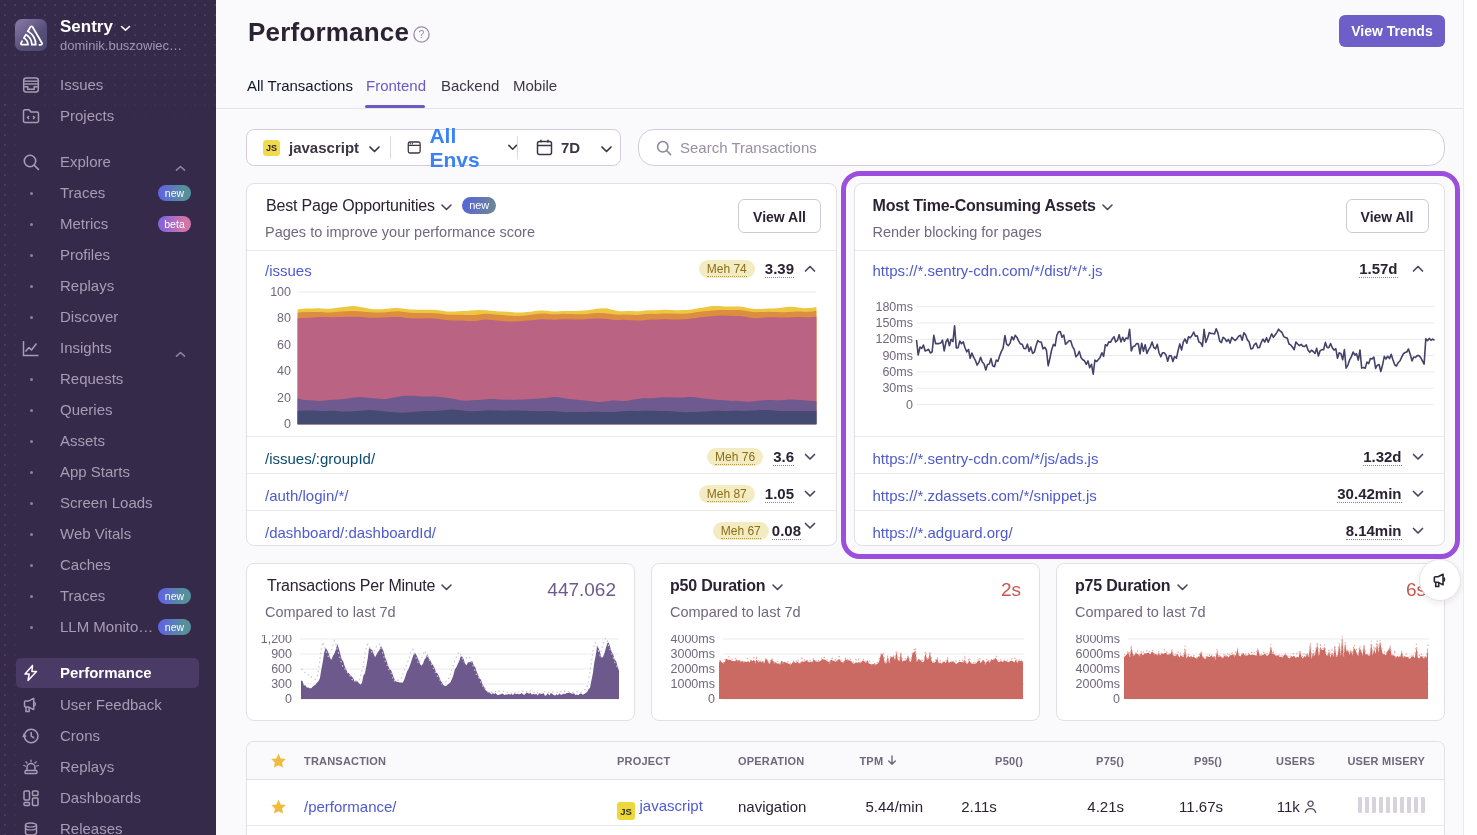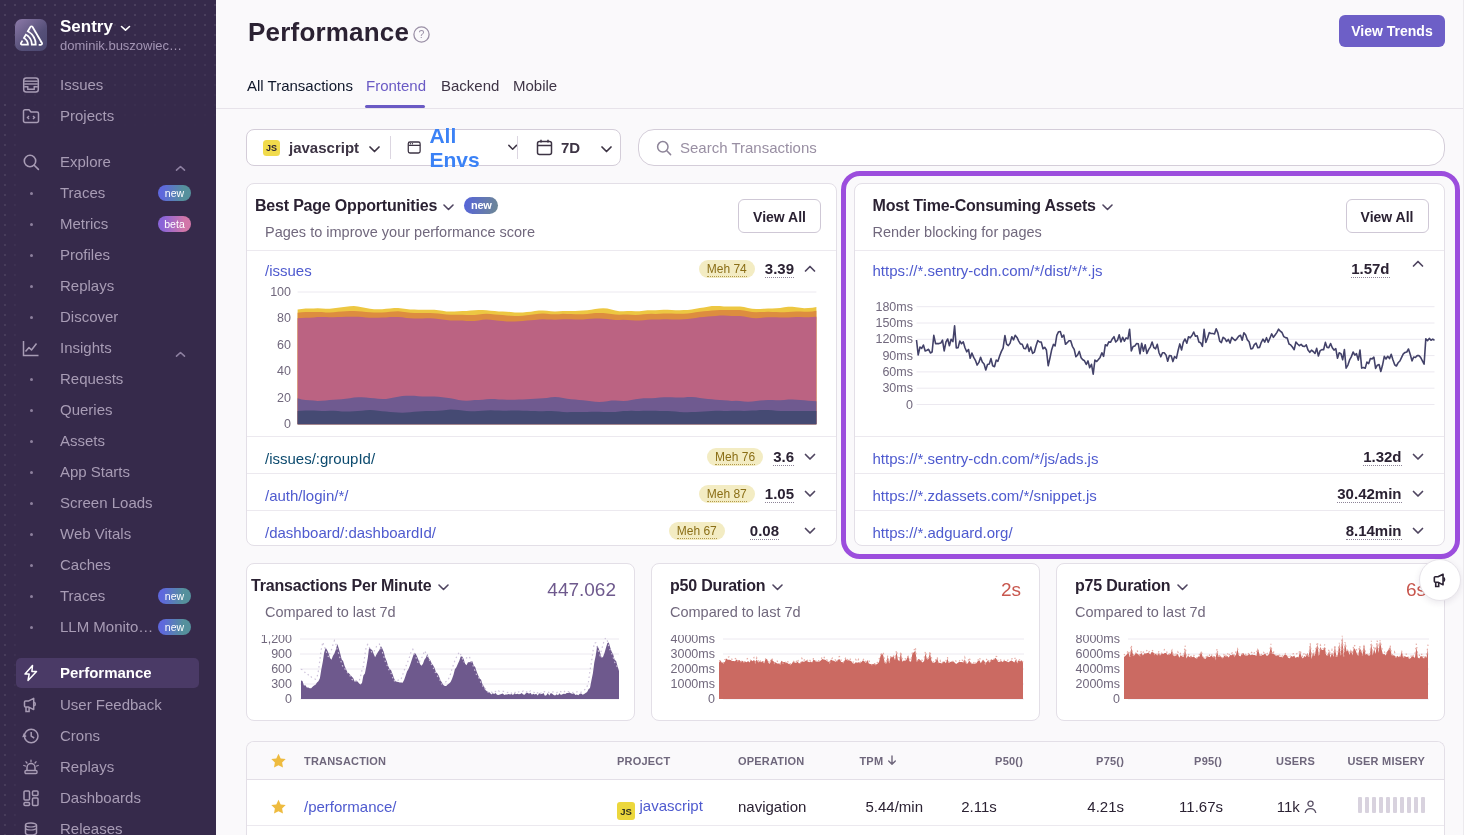--- a/index.html
+++ b/index.html
@@ -62,21 +62,21 @@
     </div>
 </div>
 <div style="position:absolute;left:638px;top:129px;width:807px;height:37px;background:#fff;border:1px solid #d4cdd9;border-radius:16px">
   <div style="position:absolute;left:17px;top:10px"><svg width="16" height="16" viewBox="0 0 16 16" fill="none">
         <circle cx="6.8" cy="6.8" r="5.2" stroke="#8d8498" stroke-width="1.5"></circle>
         <line x1="10.8" y1="10.8" x2="14.6" y2="14.6" stroke="#8d8498" stroke-width="1.5" stroke-linecap="round"></line>
       </svg></div>
   <div style="position:absolute;left:41px;top:9px;font-size:15px;color:#998fa3">Search Transactions</div>
 </div>
 <div class="card" style="left:246px;top:183px;width:591px;height:363px">
-  <div style="position:absolute;left:8px;top:13px;font-size:16px;letter-spacing:-0.2px;font-weight:700;color:#2b2233">Best Page Opportunities <span style="display:inline-block;margin-left:2px"><svg width="11" height="7" viewBox="0 0 11 7" fill="none">
+  <div style="position:absolute;left:19px;top:13px;font-size:16px;letter-spacing:-0.2px;font-weight:400;color:#2b2233">Best Page Opportunities <span style="display:inline-block;margin-left:2px"><svg width="11" height="7" viewBox="0 0 11 7" fill="none">
           <path d="M1 1 5.5 5.5 10 1" stroke="#4f4560" stroke-width="1.6" stroke-linecap="round" stroke-linejoin="round"></path>
         </svg></span><span style="display:inline-block;margin-left:10px;width:34px;height:17px;border-radius:9px;background:linear-gradient(100deg,#5563dc 0%,#6e8893 100%);color:#fff;font-size:11px;line-height:17px;text-align:center;vertical-align:2px">new</span></div>
   <div style="position:absolute;left:18px;top:40px;font-size:14.5px;color:#71687d">Pages to improve your performance score</div>
   <div style="position:absolute;right:15px;top:15px;height:34px;line-height:34px;padding:0 14px;border:1px solid #cfc8d6;border-radius:6px;background:#fff;font-size:14px;font-weight:700;color:#2b2233">View All</div>
   <div style="position:absolute;left:0;right:0;top:66px;border-top:1px solid #ece9ef"></div>
   <div style="position:absolute;left:18px;right:20px;top:66px;height:36px">
   <div style="position:absolute;left:0;top:12px;font-size:15px;color:#4e5acf;">/issues</div>
   <div style="position:absolute;right:0;top:10px;display:flex;align-items:center;gap:10px">
         <span style="display:inline-block;background:#f3ecc3;border-radius:9px;height:18px;line-height:18px;padding:0 8px;font-size:12px;color:#8a6e16;vertical-align:middle"><span style="border-bottom:1px dotted #b39a4a">Meh 74</span></span>
         <span style="font-size:15px;font-weight:700;color:#2b2233;border-bottom:1px dotted #8d8498;vertical-align:middle">3.39</span>
@@ -119,40 +119,40 @@
   <div style="position:absolute;right:20px;top:11px;display:flex;align-items:center;gap:10px">
         <span style="display:inline-block;background:#f3ecc3;border-radius:9px;height:18px;line-height:18px;padding:0 8px;font-size:12px;color:#8a6e16;vertical-align:middle"><span style="border-bottom:1px dotted #b39a4a">Meh 87</span></span>
         <span style="font-size:15px;font-weight:700;color:#2b2233;border-bottom:1px dotted #8d8498;vertical-align:middle">1.05</span>
         <svg width="12" height="8" viewBox="0 0 12 8" fill="none">
           <path d="M1.5 1.5 6 6 10.5 1.5" stroke="#4f4560" stroke-width="1.7" stroke-linecap="round" stroke-linejoin="round"></path>
         </svg>
       </div>
 </div>
   <div style="position:absolute;left:0;right:0;top:325.5px;height:37.5px;border-top:1px solid #ece9ef">
   <div style="position:absolute;left:18px;top:13px;font-size:15px;color:#4e5acf">/dashboard/:dashboardId/</div>
-  <div style="position:absolute;right:20px;top:11px;display:flex;align-items:center;gap:25px">
+  <div style="position:absolute;right:20px;top:11px;display:flex;gap:3px">
         <span style="display:inline-block;background:#f3ecc3;border-radius:9px;height:18px;line-height:18px;padding:0 8px;font-size:12px;color:#8a6e16;vertical-align:middle"><span style="border-bottom:1px dotted #b39a4a">Meh 67</span></span>
         <span style="font-size:15px;font-weight:700;color:#2b2233;border-bottom:1px dotted #8d8498;vertical-align:middle">0.08</span>
         <svg width="12" height="8" viewBox="0 0 12 8" fill="none">
           <path d="M1.5 1.5 6 6 10.5 1.5" stroke="#4f4560" stroke-width="1.7" stroke-linecap="round" stroke-linejoin="round"></path>
         </svg>
       </div>
 </div>
 </div>
 <div class="ring"></div>
 <div class="card" style="left:853.5px;top:183px;width:591px;height:363px">
   <div style="position:absolute;left:18px;top:13px;font-size:16px;letter-spacing:-0.2px;font-weight:700;color:#2b2233">Most Time-Consuming Assets <span style="display:inline-block;margin-left:2px"><svg width="11" height="7" viewBox="0 0 11 7" fill="none">
           <path d="M1 1 5.5 5.5 10 1" stroke="#4f4560" stroke-width="1.6" stroke-linecap="round" stroke-linejoin="round"></path>
         </svg></span></div>
   <div style="position:absolute;left:18px;top:40px;font-size:14.5px;color:#71687d">Render blocking for pages</div>
   <div style="position:absolute;right:15px;top:15px;height:34px;line-height:34px;padding:0 14px;border:1px solid #cfc8d6;border-radius:6px;background:#fff;font-size:14px;font-weight:700;color:#2b2233">View All</div>
   <div style="position:absolute;left:0;right:0;top:66px;border-top:1px solid #ece9ef"></div>
   <div style="position:absolute;left:18px;right:20px;top:66px;height:36px">
   <div style="position:absolute;left:0;top:12px;font-size:15px;color:#4e5acf;">https://*.sentry-cdn.com/*/dist/*/*.js</div>
-  <div style="position:absolute;right:0;top:10px;display:flex;align-items:flex-start;gap:22px">
+  <div style="position:absolute;right:0;top:10px;display:flex;align-items:center;gap:14px">
         <span style="font-size:15px;font-weight:700;color:#2b2233;border-bottom:1px dotted #8d8498;vertical-align:middle">1.57d</span>
         <svg width="12" height="8" viewBox="0 0 12 8" fill="none">
           <path d="M1.5 6 6 1.5 10.5 6" stroke="#4f4560" stroke-width="1.7" stroke-linecap="round" stroke-linejoin="round"></path>
         </svg>
       </div>
 </div>
   <svg width="591" height="126" viewBox="0 0 591 126" style="position:absolute;left:0;top:113px" font-family="Liberation Sans, sans-serif">
 <line x1="61.5" y1="9.7" x2="579.5" y2="9.7" stroke="#ece9f0" stroke-width="1"></line>
       <line x1="61.5" y1="26" x2="579.5" y2="26" stroke="#ece9f0" stroke-width="1"></line>
       <line x1="61.5" y1="42.3" x2="579.5" y2="42.3" stroke="#ece9f0" stroke-width="1"></line>
@@ -191,21 +191,21 @@
   <div style="position:absolute;left:18px;top:13px;font-size:15px;color:#4e5acf">https://*.adguard.org/</div>
   <div style="position:absolute;right:20px;top:11px;display:flex;align-items:center;gap:10px">
         <span style="font-size:15px;font-weight:700;color:#2b2233;border-bottom:1px dotted #8d8498;vertical-align:middle">8.14min</span>
         <svg width="12" height="8" viewBox="0 0 12 8" fill="none">
           <path d="M1.5 1.5 6 6 10.5 1.5" stroke="#4f4560" stroke-width="1.7" stroke-linecap="round" stroke-linejoin="round"></path>
         </svg>
       </div>
 </div>
 </div>
 <div class="card" style="left:246px;top:563px;width:389px;height:158px">
-  <div style="position:absolute;left:4px;top:13px;font-size:16px;letter-spacing:-0.2px;font-weight:700;color:#2b2233">Transactions Per Minute <span style="display:inline-block;margin-left:2px"><svg width="11" height="7" viewBox="0 0 11 7" fill="none">
+  <div style="position:absolute;left:20px;top:13px;font-size:16px;letter-spacing:-0.2px;font-weight:400;color:#2b2233">Transactions Per Minute <span style="display:inline-block;margin-left:2px"><svg width="11" height="7" viewBox="0 0 11 7" fill="none">
           <path d="M1 1 5.5 5.5 10 1" stroke="#4f4560" stroke-width="1.6" stroke-linecap="round" stroke-linejoin="round"></path>
         </svg></span></div>
   <div style="position:absolute;right:18px;top:15px;font-size:19px;color:#6e598d">447.062</div>
   <div style="position:absolute;left:18px;top:40px;font-size:14.5px;color:#71687d">Compared to last 7d</div>
   <svg width="389" height="84" viewBox="0 0 389 84" style="position:absolute;left:0;top:71px" font-family="Liberation Sans, sans-serif">
       <line x1="53" y1="4" x2="372" y2="4" stroke="#ece9f0" stroke-width="1"></line>
       <line x1="53" y1="19" x2="372" y2="19" stroke="#ece9f0" stroke-width="1"></line>
       <line x1="53" y1="34" x2="372" y2="34" stroke="#ece9f0" stroke-width="1"></line>
       <line x1="53" y1="49" x2="372" y2="49" stroke="#ece9f0" stroke-width="1"></line>
       <line x1="53" y1="64" x2="372" y2="64" stroke="#ece9f0" stroke-width="1"></line>

